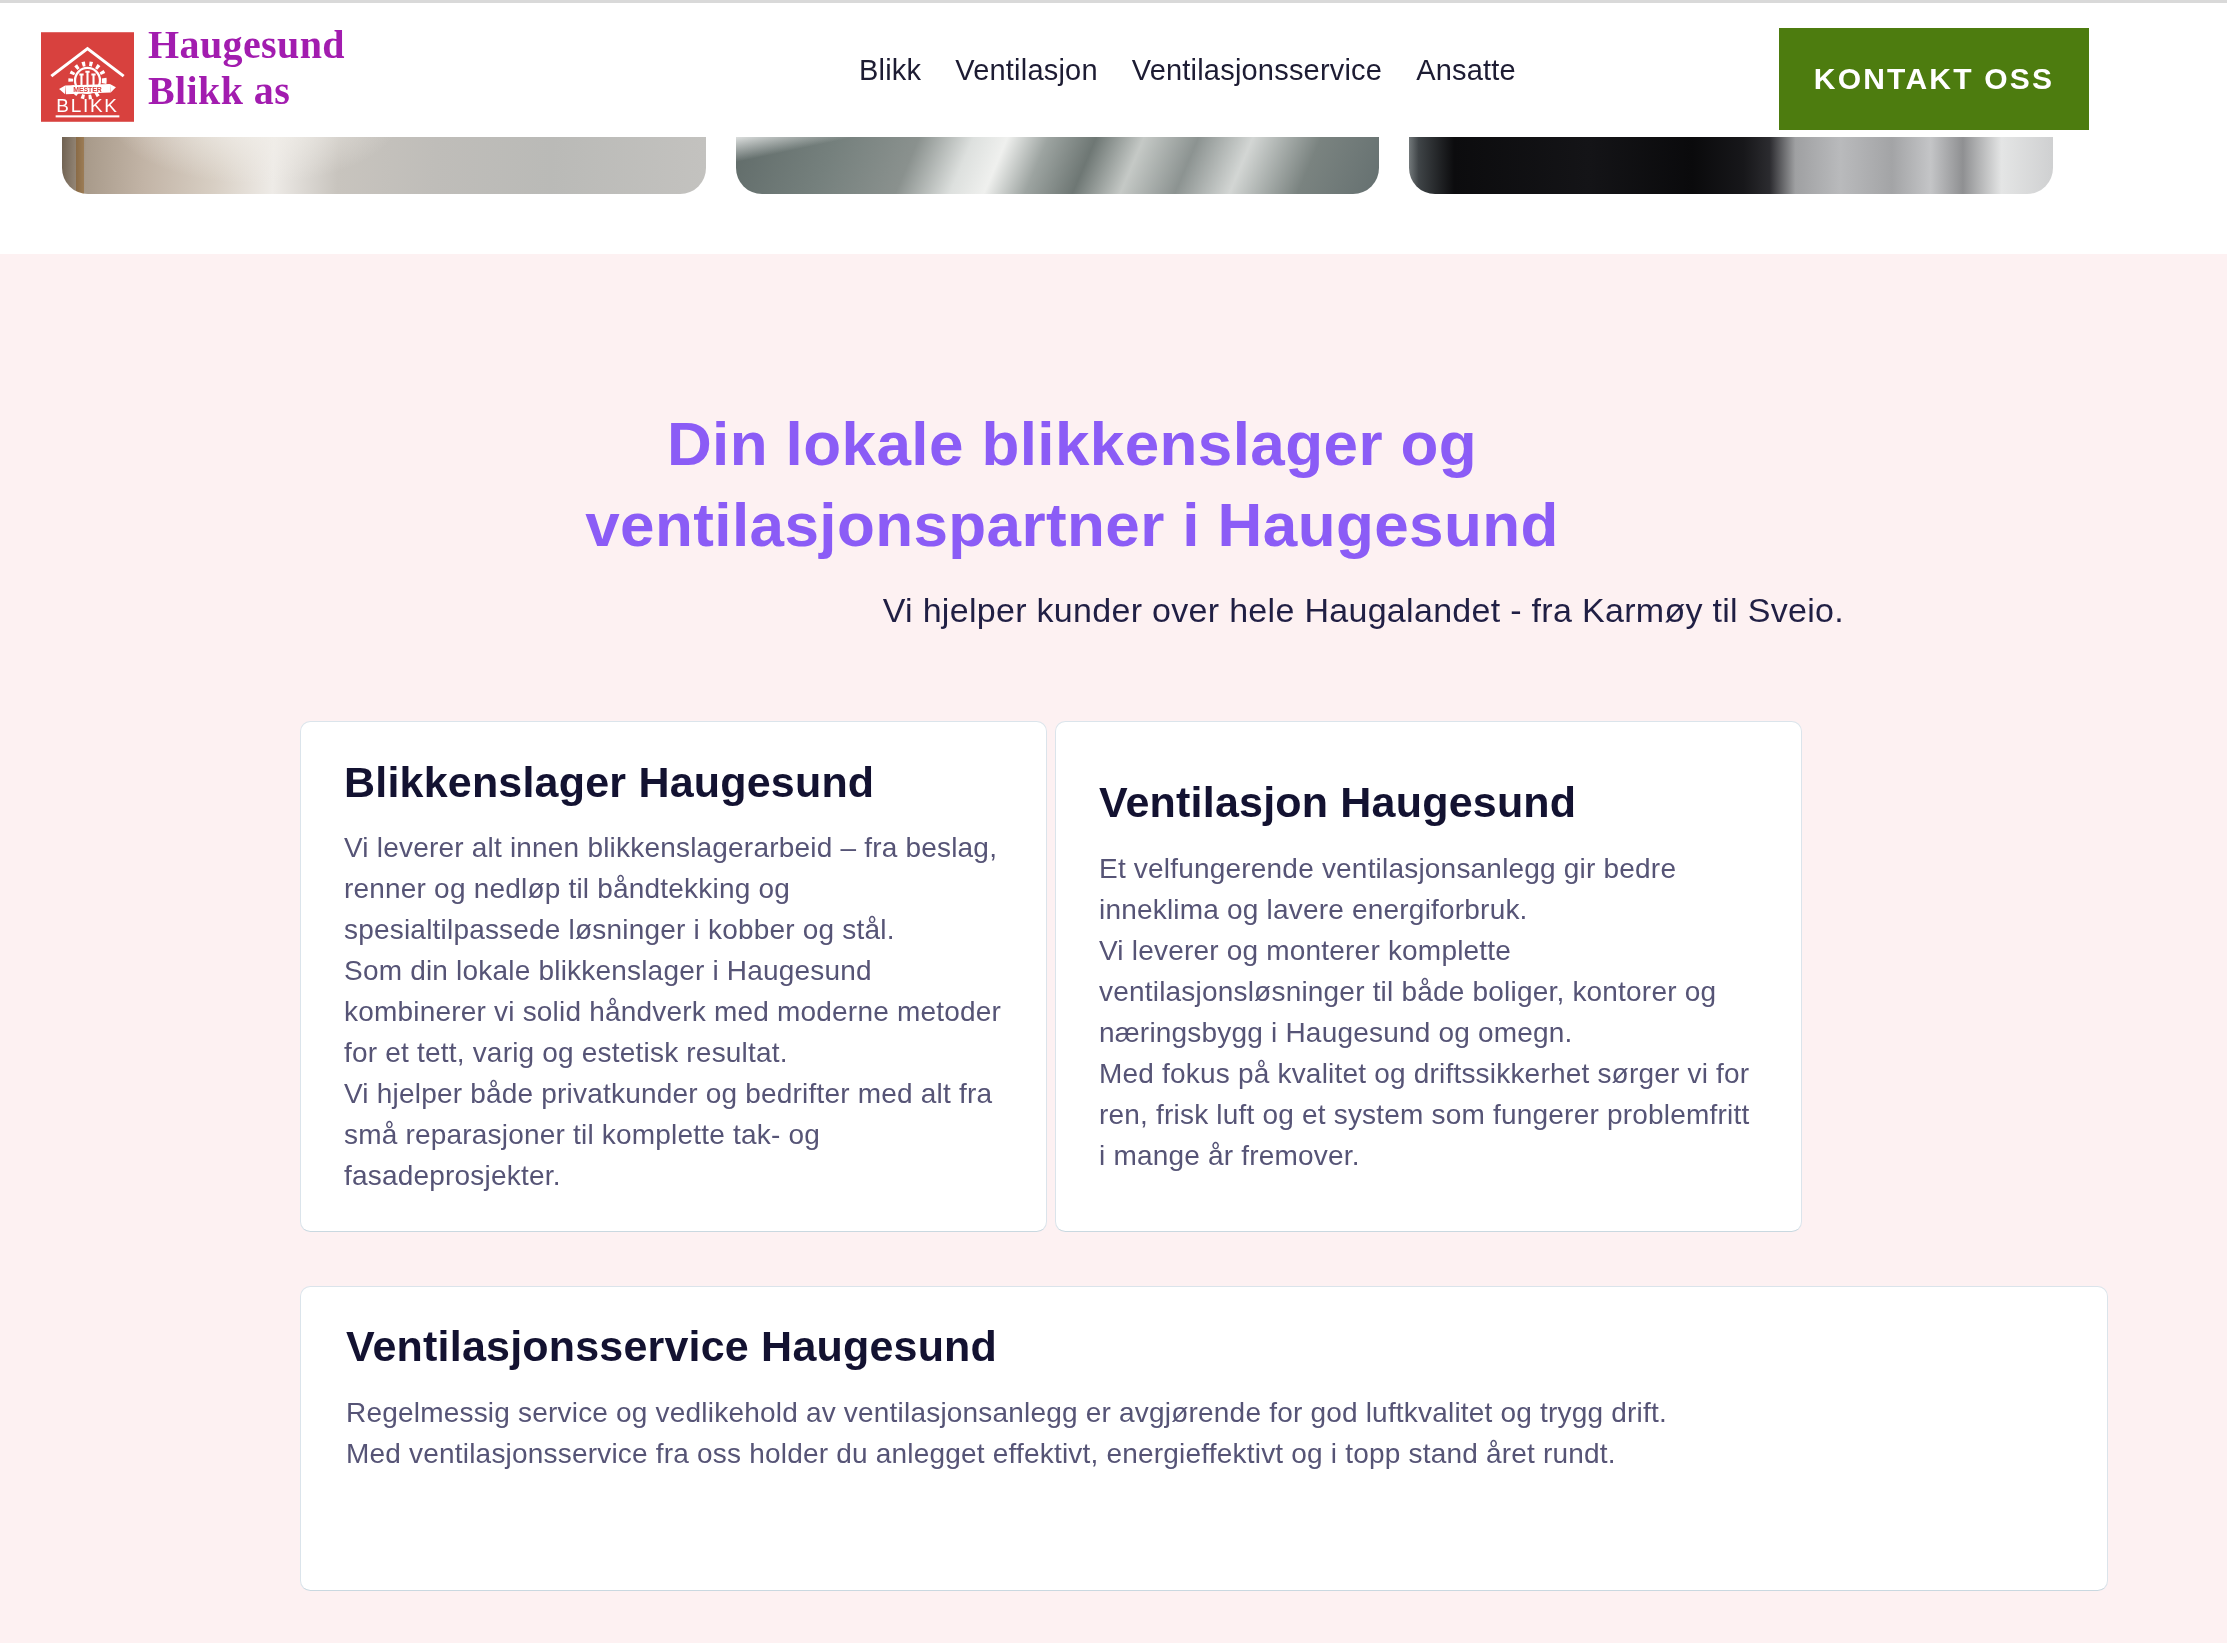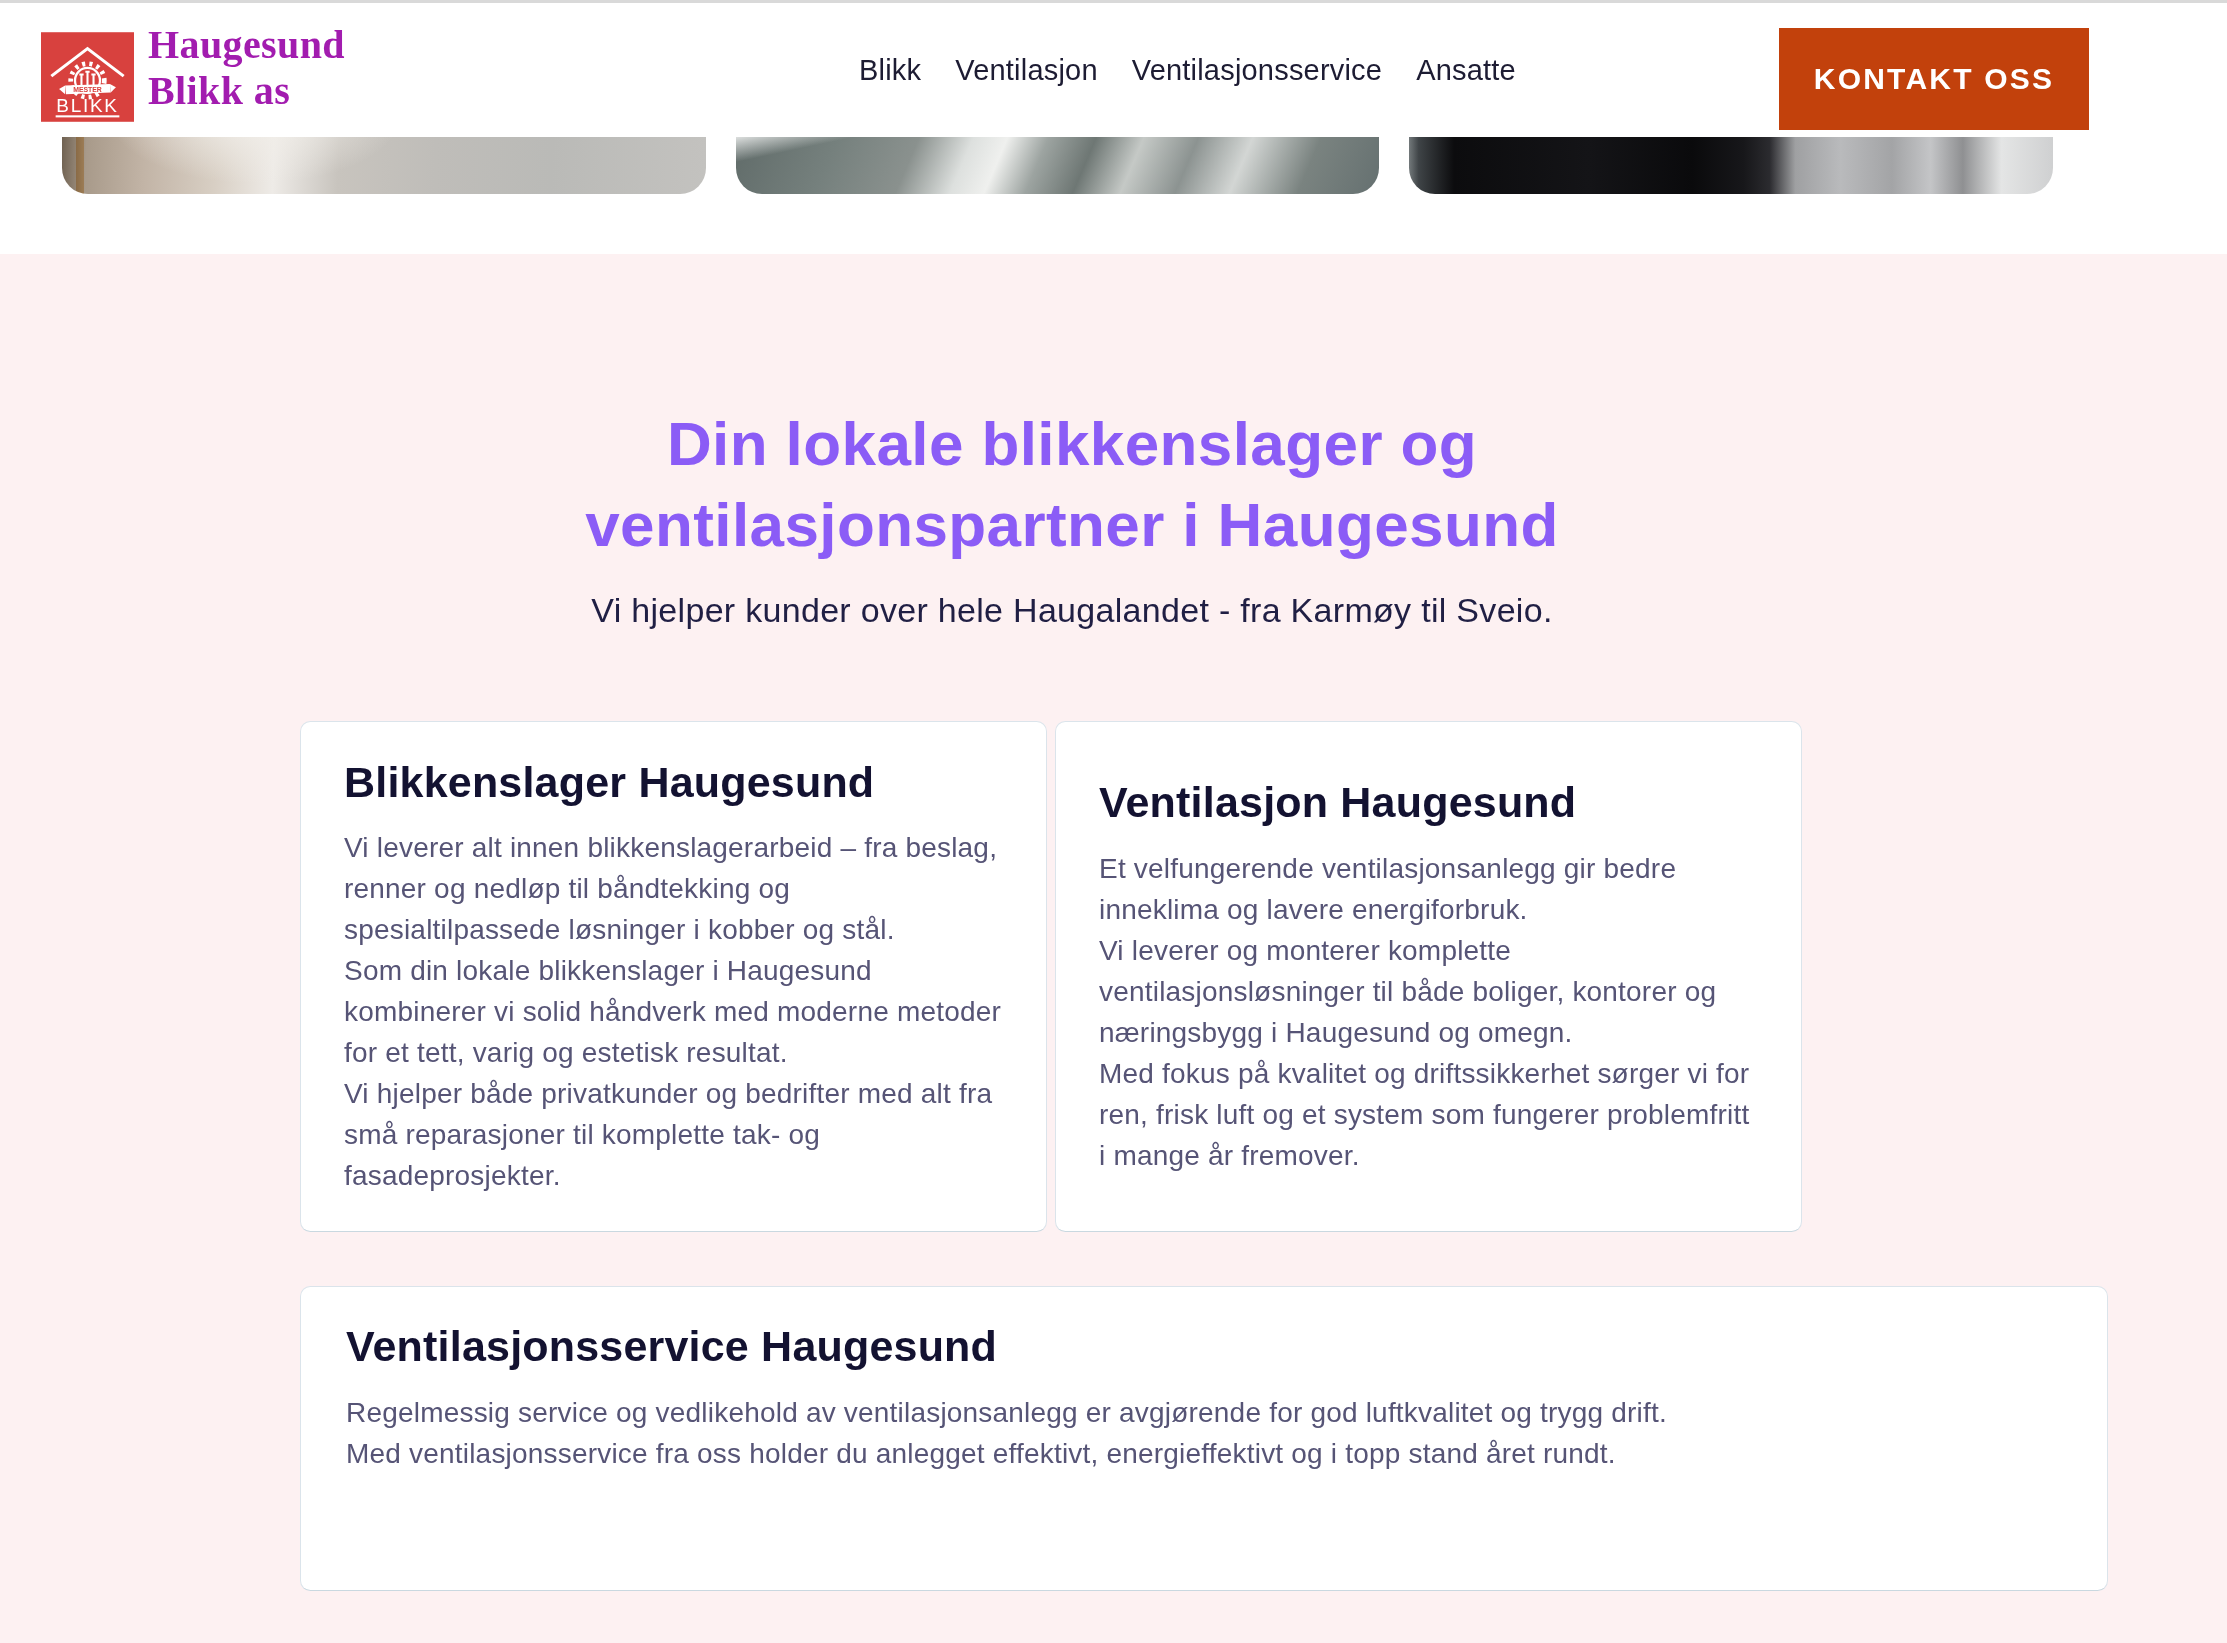--- a/index.html
+++ b/index.html
@@ -16,21 +16,21 @@
     position:absolute;left:148px;top:19px;
     font-family:"Liberation Serif",serif;font-weight:700;
     font-size:40px;line-height:46px;color:#a21caf;letter-spacing:0.4px;
   }
   .nav{position:absolute;left:859px;top:0;height:134px;display:flex;align-items:center;gap:34px;}
   .nav a{
     font-size:29px;color:#1d1c33;text-decoration:none;letter-spacing:0.2px;cursor:pointer;
   }
   .cta{
     position:absolute;left:1779px;top:25px;width:310px;height:102px;
-    background:#c2410c;border:none;color:#ffffff;
+    background:#4d7c0f;border:none;color:#ffffff;
     font-family:"Liberation Sans",sans-serif;font-weight:700;font-size:30px;letter-spacing:2.2px;
     cursor:pointer;
   }
   
   .hero-img{
     position:absolute;top:103px;height:91px;width:644px;
     border-radius:0 0 26px 26px;z-index:1;
   }
   .hero-img.i1{left:62px;
     background:
@@ -48,21 +48,21 @@
       linear-gradient(90deg,#73797b 0%,#3f4447 1.5%,#0c0c0e 7%,#141417 28%,#0a0a0c 44%,#17171a 52%,#2b2b2f 56%,#9fa0a2 60%,#b9babc 67%,#a3a4a6 75%,#c4c5c7 81%,#8f9092 86%,#e4e5e5 92%,#cfd0d1 100%);
   }
   
   .section{position:absolute;left:0;top:254px;width:2227px;height:1390px;background:#fdf1f2;z-index:2;}
   .content{position:absolute;left:300px;width:1544px;}
   .h1{
     top:149px;text-align:center;
     font-size:62px;line-height:81px;font-weight:700;color:#8b5cf6;letter-spacing:0.4px;
   }
   .sub{
-    top:337px;text-align:center;
+    top:337px;text-align:right;
     font-size:34px;color:#201f44;letter-spacing:0.3px;
   }
   .cards-row{top:467px;display:flex;gap:50px;}
   .card{
     background:#ffffff;border:0.9px solid #dbe4eb;border-bottom-color:#c9d8e0;
     border-radius:10.3px;box-sizing:border-box;
   }
   .card.half{width:747px;height:511px;padding:30px 43px;display:flex;flex-direction:column;justify-content:center;}
   .card.wide{position:absolute;top:1032px;width:1808px;height:305px;padding:34px 45px;}
   .card h2{margin:0 0 20.7px 0;font-size:43px;line-height:50px;font-weight:700;color:#131231;letter-spacing:0.2px;}

